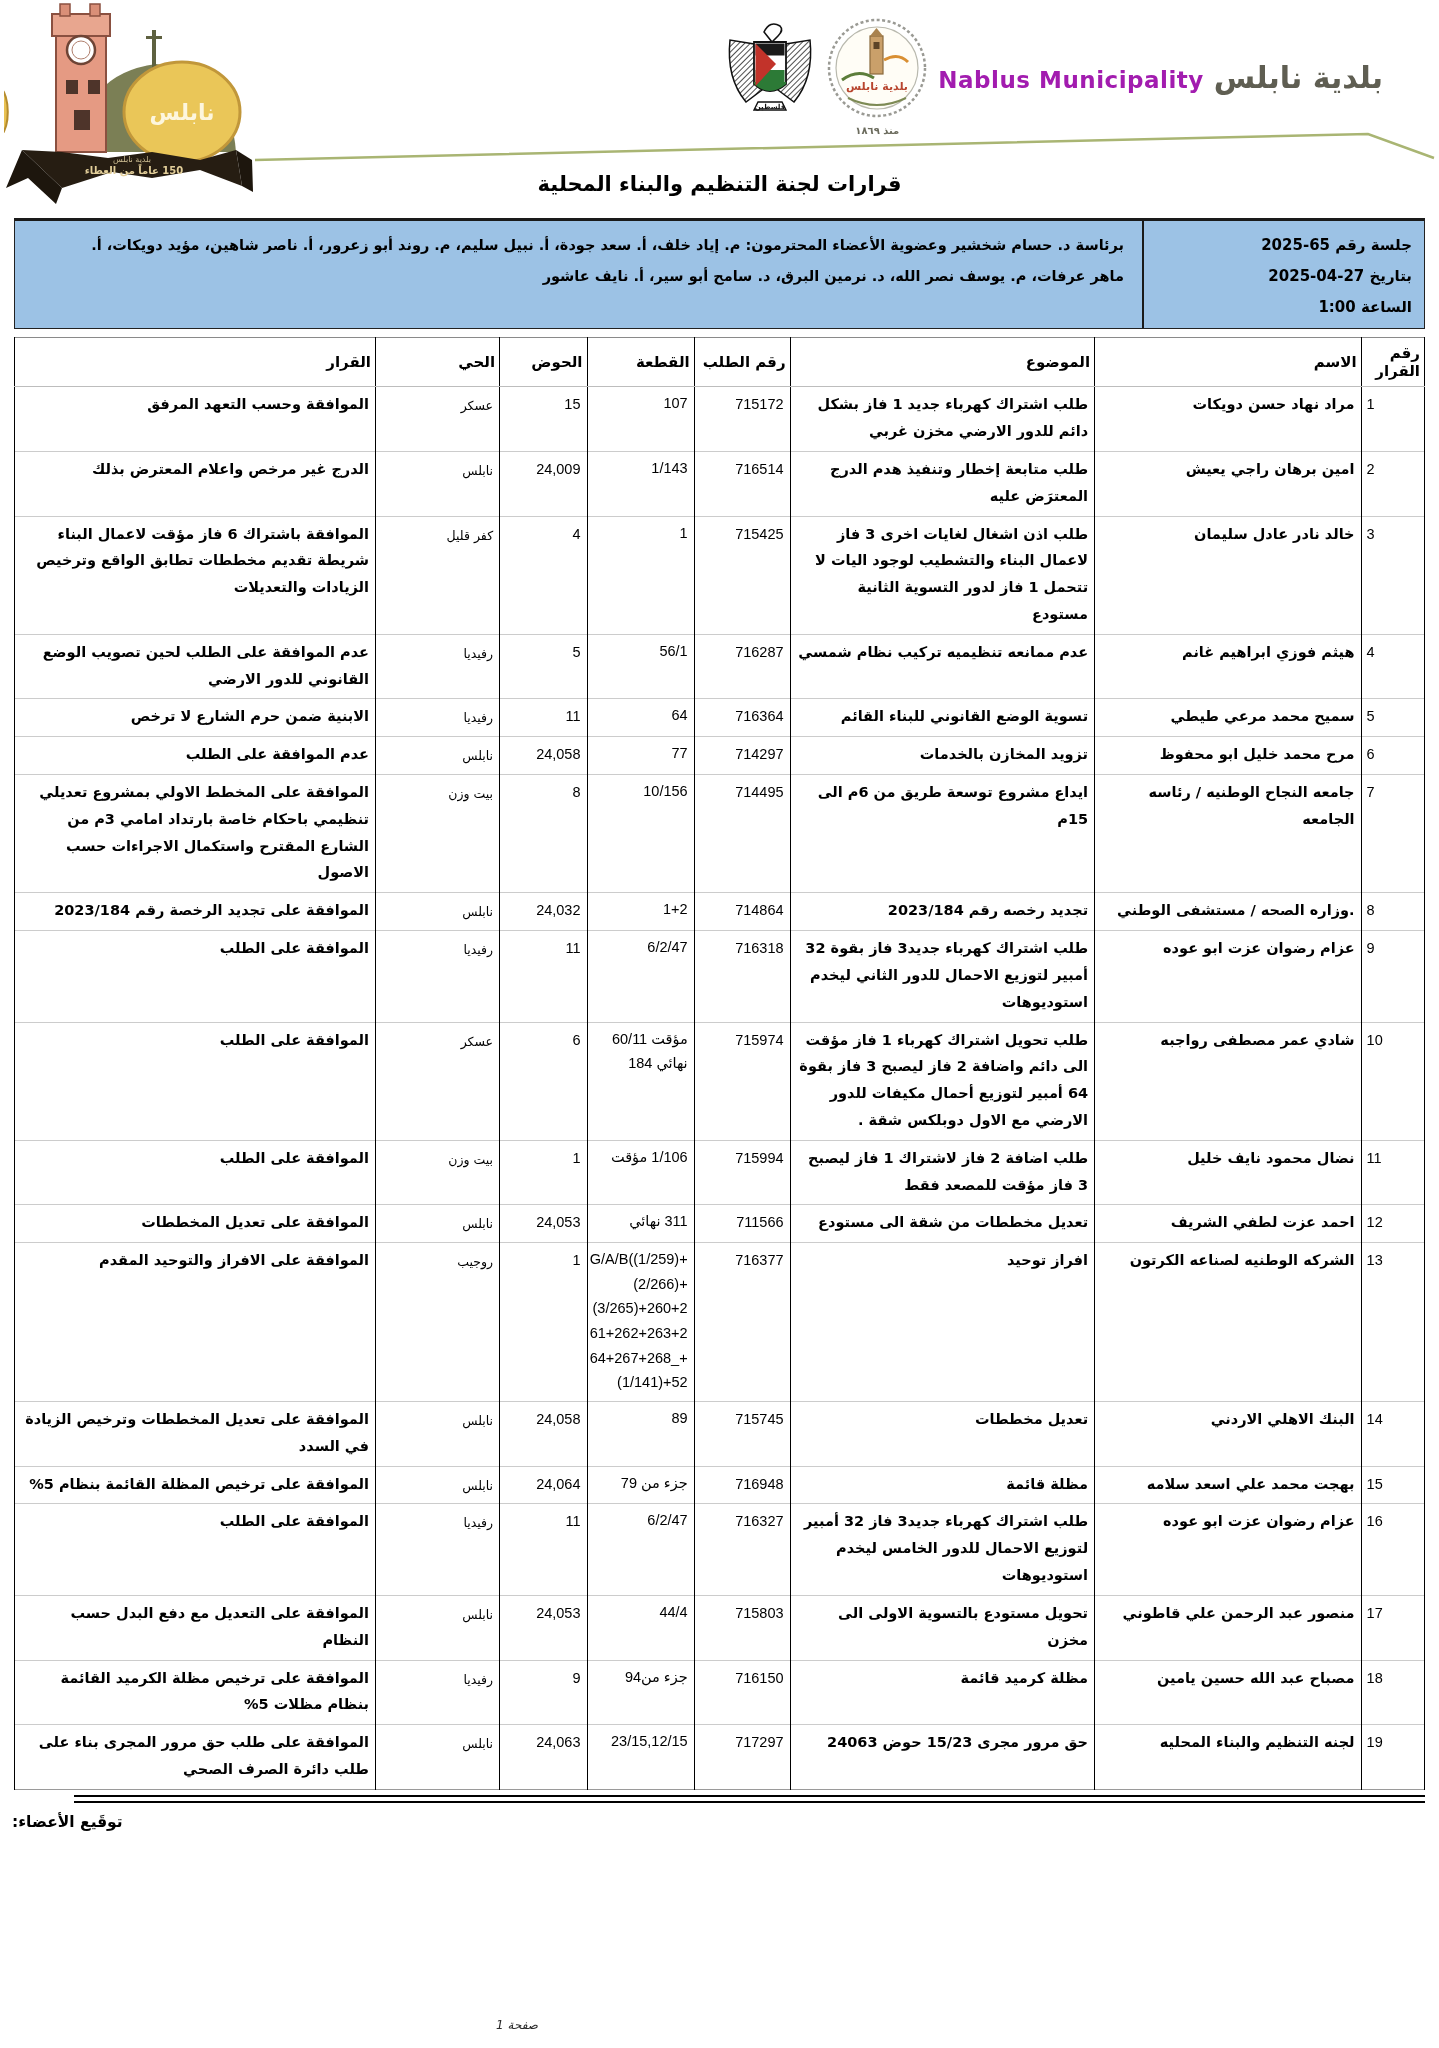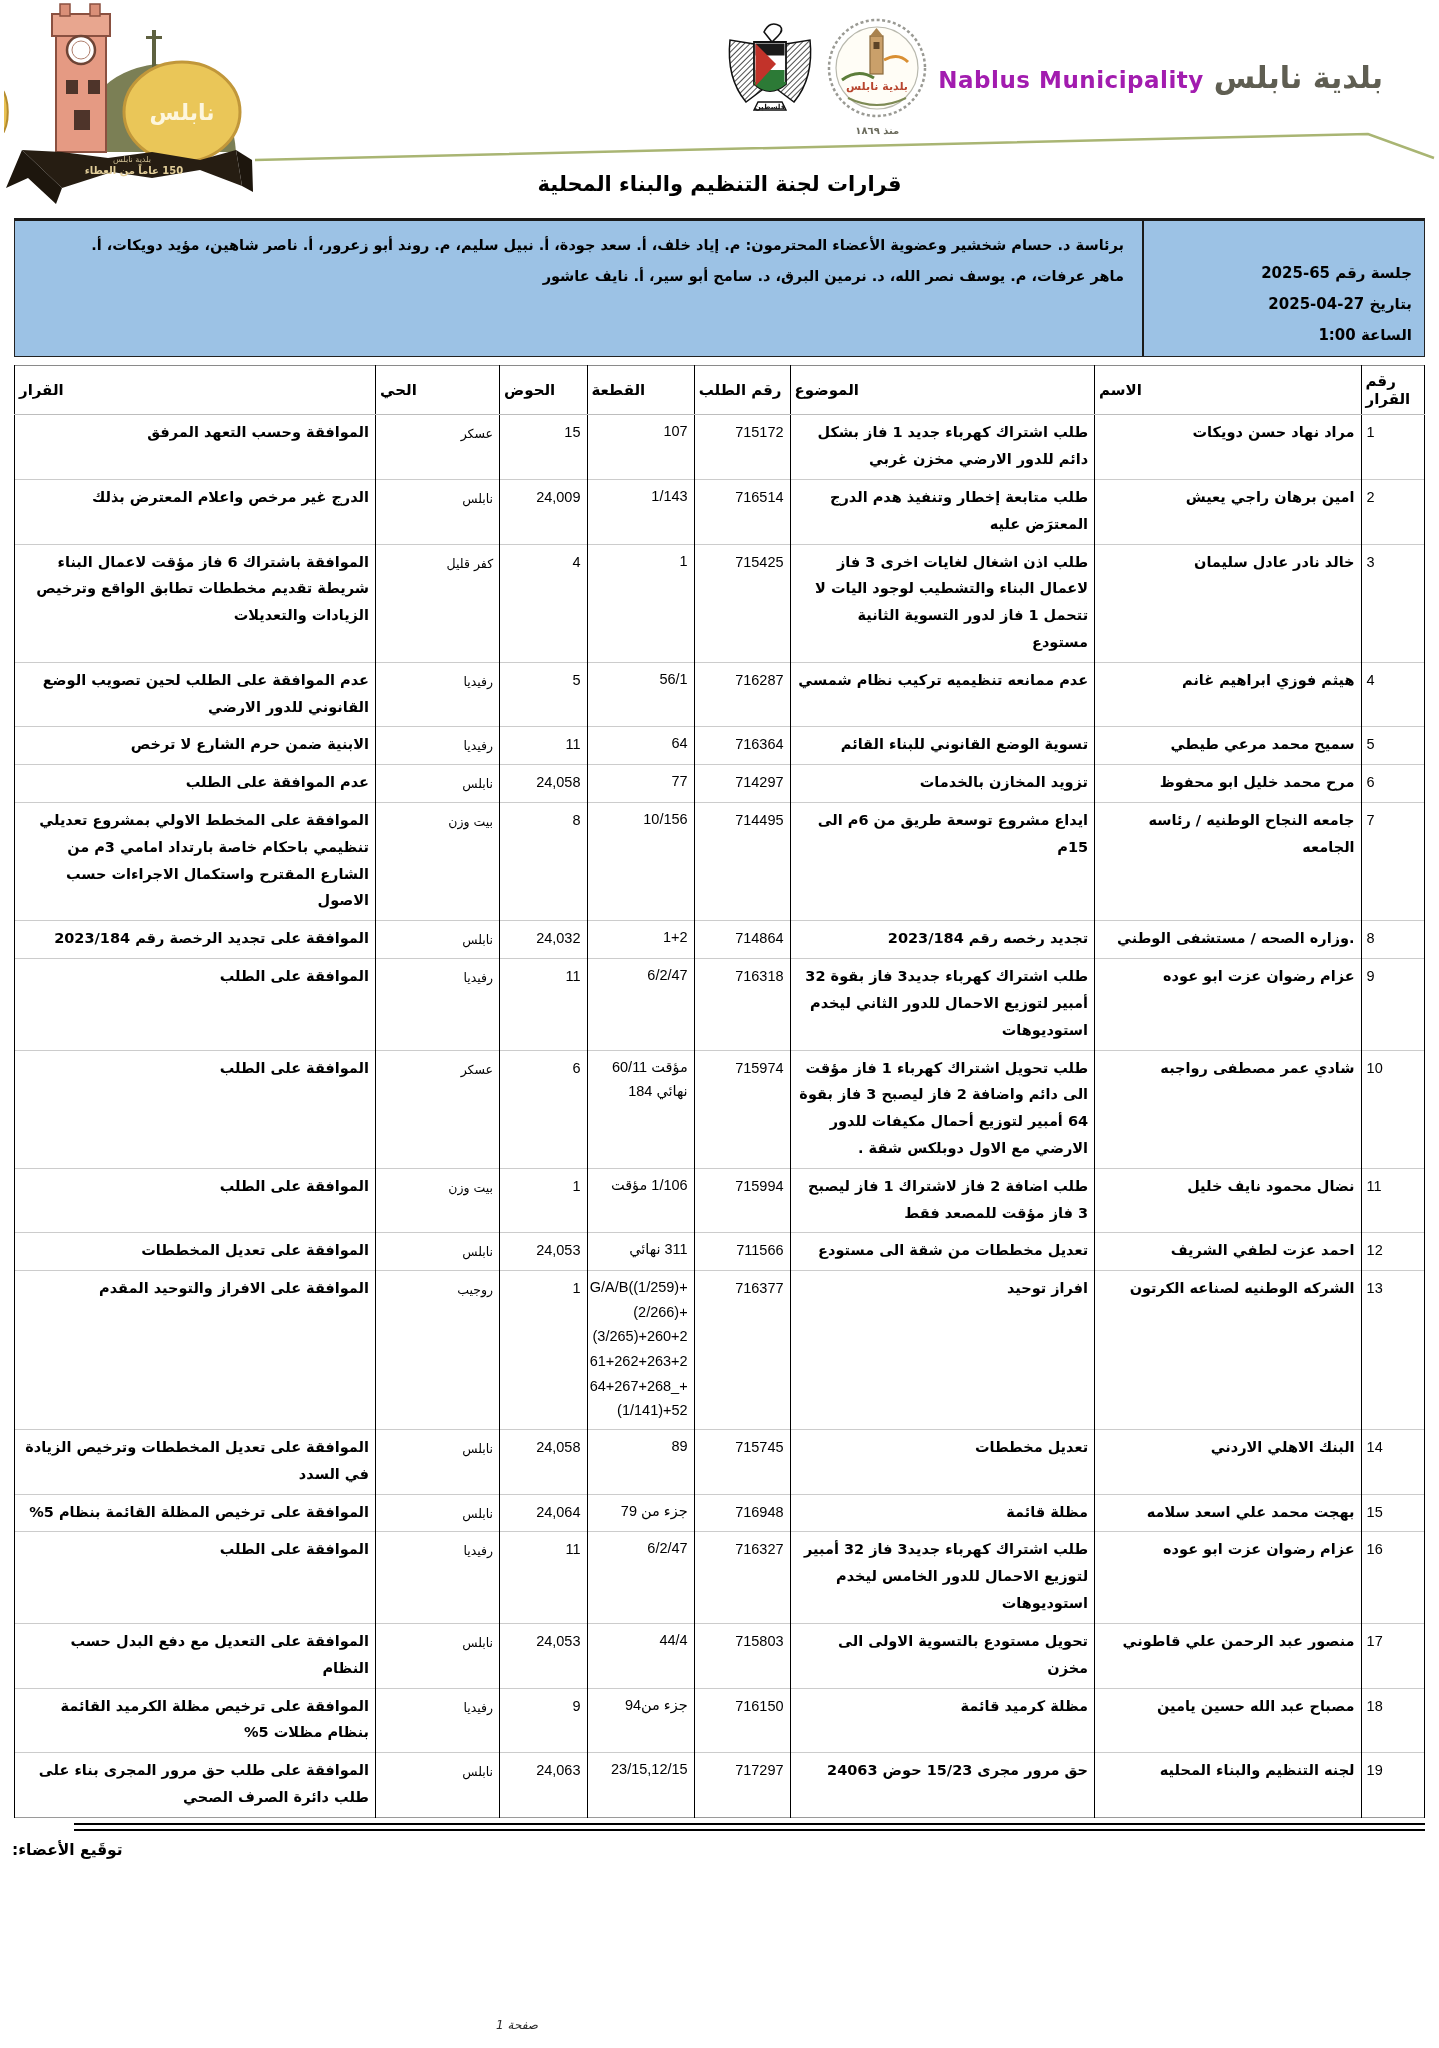--- a/index.html
+++ b/index.html
@@ -25,41 +25,41 @@
     font-size:21px;font-weight:bold;color:#000;
   }
   
   .session-box{
     margin:6px 14px 8px 14px;background:#9CC2E5;
     border:1px solid #222;border-top:3px solid #1a1a1a;
     display:flex;direction:rtl;min-height:88px;
   }
   .session-right{
     width:262px;flex:0 0 262px;padding:9px 12px 6px 6px;
-    font-weight:bold;font-size:15px;line-height:2.05;margin-top:28px;
+    font-weight:bold;font-size:15px;line-height:2.05;
   }
   .session-left{
     flex:1;border-right:2px solid #1a1a1a;
     padding:9px 18px 6px 22px;font-weight:bold;font-size:14.5px;line-height:2.15;
     text-align:right;
     margin-left:48px;
   }
   
   .tbl-wrap{margin:0 14px;}
   table.decisions{
     width:100%;border-collapse:collapse;table-layout:fixed;direction:rtl;
     border-top:1.5px solid #8a8a8a;border-bottom:1.5px solid #9a9a9a;
   }
   col.c-id{width:4.5%;} col.c-name{width:18.9%;} col.c-subject{width:21.6%;}
   col.c-req{width:6.8%;} col.c-parcel{width:7.6%;} col.c-block{width:6.2%;}
   col.c-district{width:8.8%;} col.c-decision{width:25.6%;}
   .decisions th{
     border-left:1.6px solid #000;border-right:1.6px solid #000;
     border-bottom:1px solid #bdbdbd;
-    font-size:15px;font-weight:bold;text-align:left;padding:6px 4px;
+    font-size:15px;font-weight:bold;text-align:right;padding:6px 4px;
   }
   .decisions td{
     border-left:1.6px solid #000;border-right:1.6px solid #000;
     border-top:1px solid #cccccc;
     vertical-align:top;padding:4px 6px 6px 6px;
     font-size:14.5px;font-weight:bold;line-height:1.85;text-align:right;
     overflow-wrap:break-word;word-wrap:break-word;
   }
   .decisions td.num{
     font-family:"Liberation Sans","DejaVu Sans",sans-serif;

